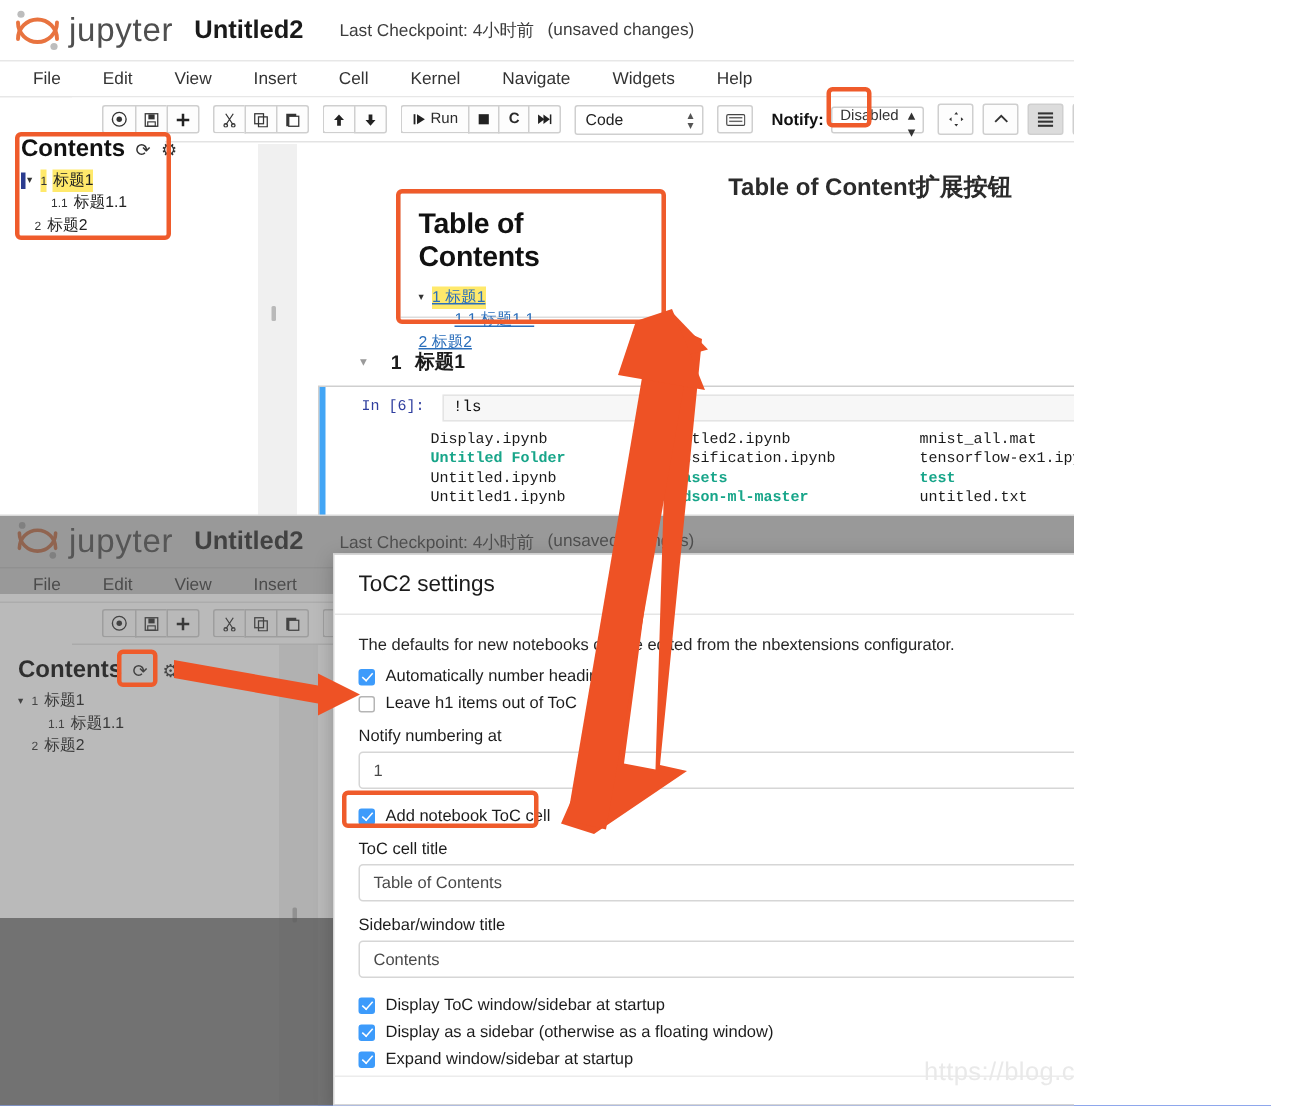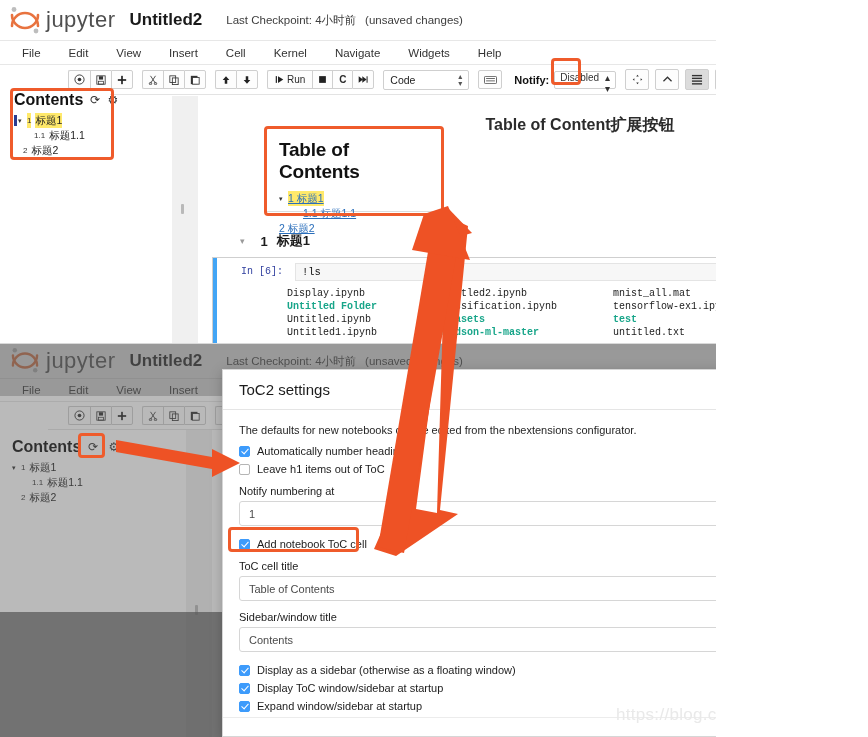--- a/index.html
+++ b/index.html
@@ -479,25 +479,25 @@
 
       <div class="fld-lbl">ToC cell title</div>
       <div class="fld">Table of Contents</div>
 
       <div class="fld-lbl">Sidebar/window title</div>
       <div class="fld">Contents</div>
 
       <div style="margin-top:12px;" id="chk-bottom">
           <div class="chk-row">
             <span class="chk on"></span>
-            <span class="chk-lbl">Display as a sidebar (otherwise as a floating window)</span>
+            <span class="chk-lbl">Display ToC window/sidebar at startup</span>
           </div>
           <div class="chk-row">
             <span class="chk on"></span>
-            <span class="chk-lbl">Display ToC window/sidebar at startup</span>
+            <span class="chk-lbl">Display as a sidebar (otherwise as a floating window)</span>
           </div>
           <div class="chk-row">
             <span class="chk on"></span>
             <span class="chk-lbl">Expand window/sidebar at startup</span>
           </div>
         </div>
     </div>
     <div class="modal-foot" style="position:absolute;left:0;right:0;bottom:0;"></div>
   </div>
 

